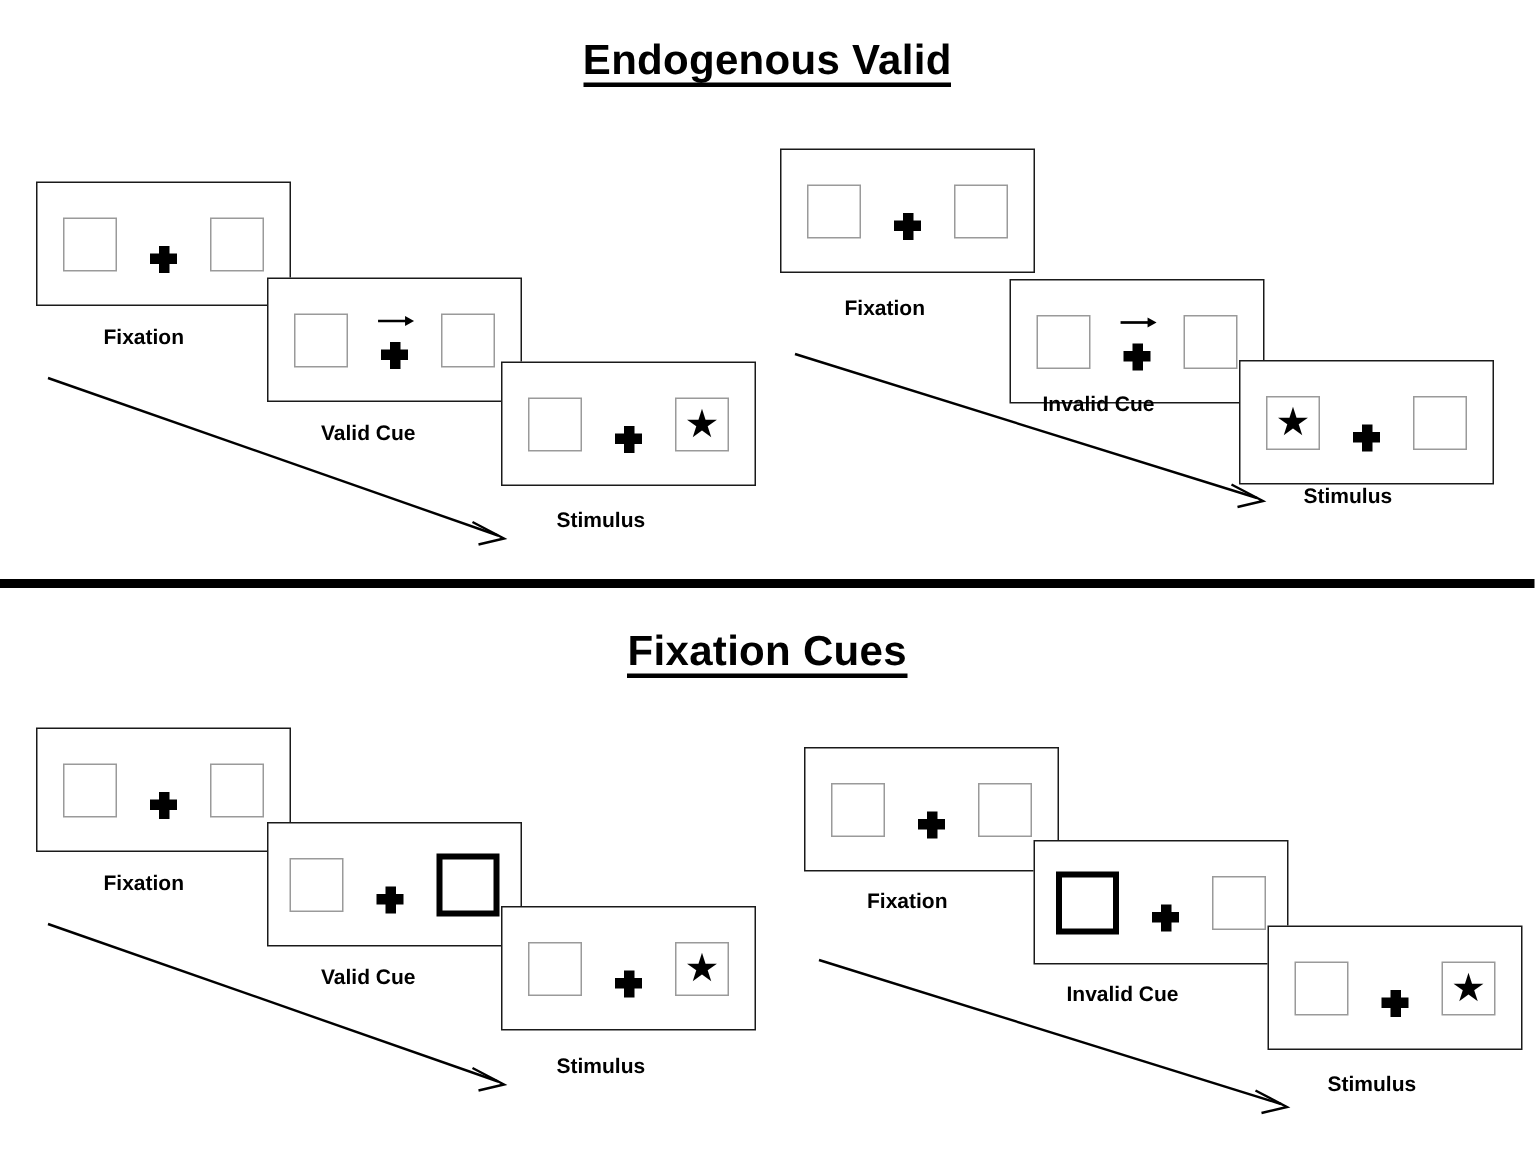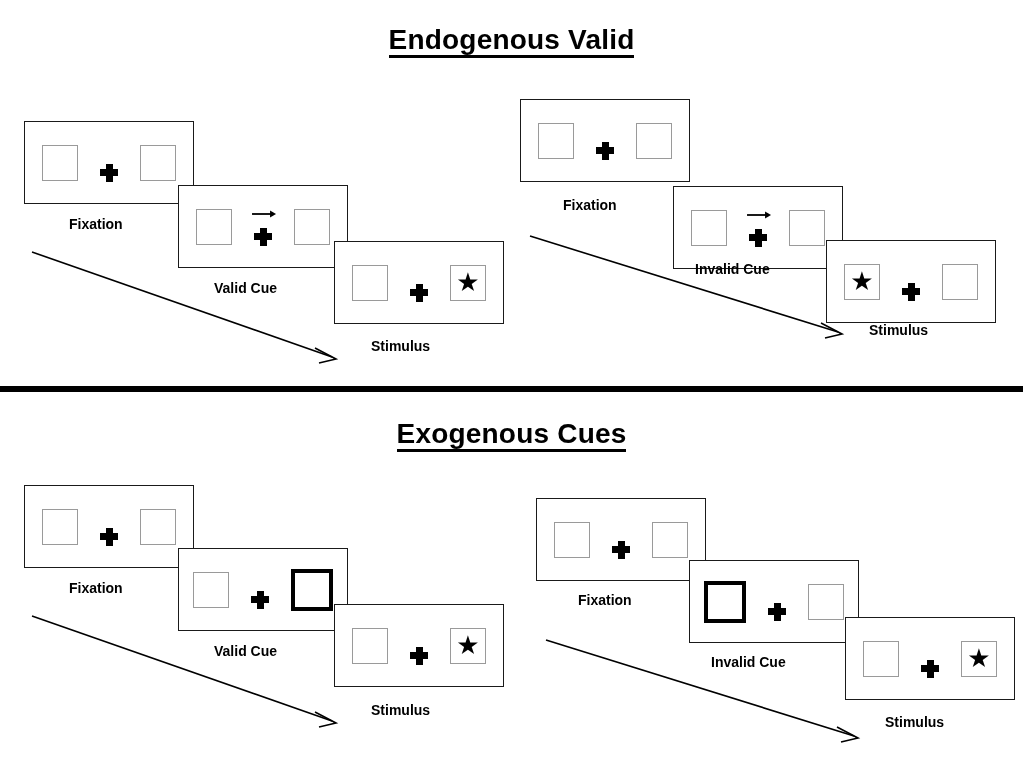--- a/index.html
+++ b/index.html
@@ -201,21 +201,21 @@
 <div class="stage-label" style="left:869px;top:322px;">Stimulus</div>
 
 <svg class="timeline-arrow" style="left:522px;top:228px;width:340px;height:120px;" viewBox="0 0 340 120">
   <line x1="8" y1="8" x2="316" y2="104" stroke="#000" stroke-width="1.6"></line>
   <polyline points="299,95 320,106 303,110" fill="none" stroke="#000" stroke-width="1.6"></polyline>
 </svg>
 
 <div class="divider" style="top:386px;"></div>
 
 <div class="section-title" style="top:418px;">
-  <span>Exogenous Cues</span>
+  <span>Fixation Cues</span>
 </div>
 
 <div class="frame" style="left:24px;top:485px;width:170px;height:83px;">
   <div class="frame-inner">
     <div class="box"></div>
     <div class="center-col">
       <div class="plus"></div>
     </div>
     <div class="box"></div>
   </div>

